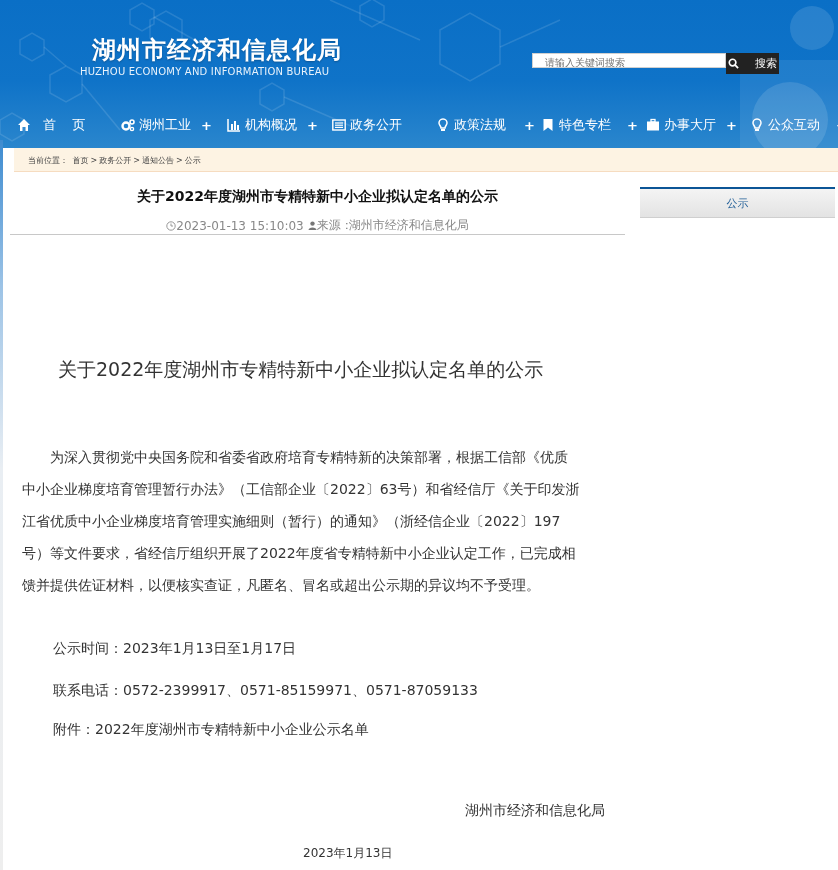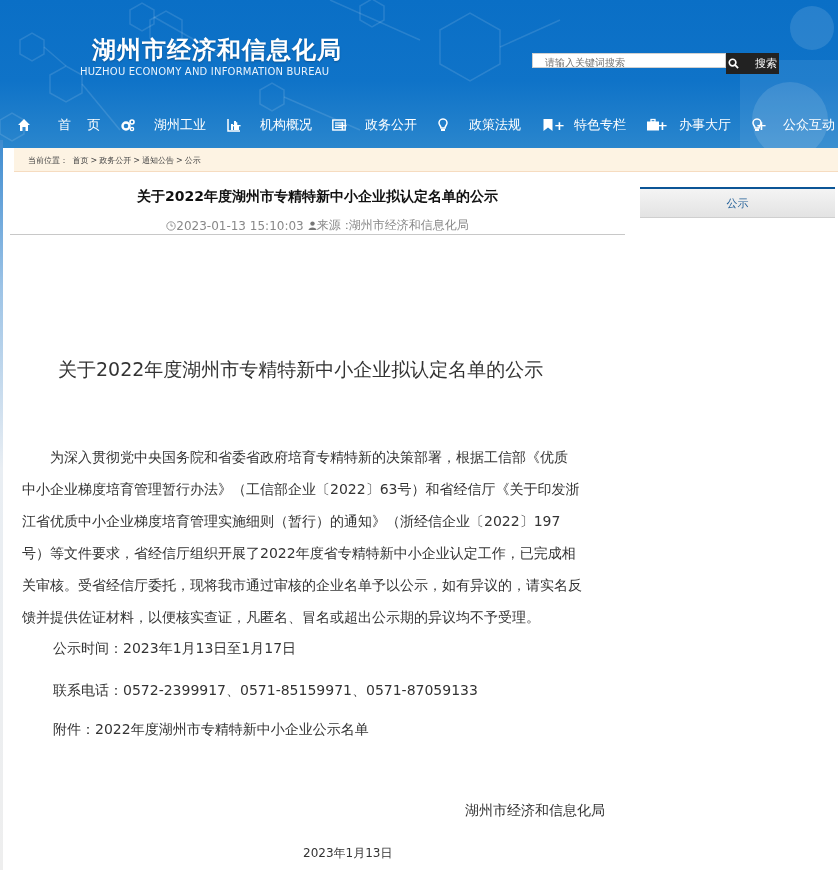--- a/index.html
+++ b/index.html
@@ -29,21 +29,21 @@
   }
   .search-btn {
     position: absolute; left: 726px; top: 53px; width: 53px; height: 21px;
     background: #222; color: #fff; font-size: 11px; font-weight: normal;
     display: flex; align-items: center; justify-content: center; gap: 16px;
   }
   .nav {
     position: absolute; left: 0; top: 116px; width: 838px; height: 24px;
     font-size: 13px; color: #fff;
   }
-  .nav-item { position: absolute; top: 0; display: flex; align-items: center; gap: 19px; white-space: nowrap; }
+  .nav-item { position: absolute; top: 0; display: flex; align-items: center; gap: 4px; white-space: nowrap; }
   .nav-item .plus { margin-left: 6px; font-weight: bold; }
   .nav-icon { display: inline-block; width: 14px; height: 14px; }
 
   
   .breadcrumb {
     position: absolute; left: 14px; top: 148px; width: 836px; height: 24px;
     background: #fdf3e3; border-bottom: 1px solid #f6dcc0;
     font-size: 8px; color: #444; padding: 7px 0 0 14px;
   }
   .breadcrumb span { margin-right: 2px; }
@@ -219,21 +219,20 @@
 </div>
 <div class="art-divider"></div>
 
 <div class="doc-title">关于2022年度湖州市专精特新中小企业拟认定名单的公示</div>
 
 <div class="para">
   <span class="para-line">　　为深入贯彻党中央国务院和省委省政府培育专精特新的决策部署，根据工信部《优质</span>
   <span class="para-line">中小企业梯度培育管理暂行办法》（工信部企业〔2022〕63号）和省经信厅《关于印发浙</span>
   <span class="para-line">江省优质中小企业梯度培育管理实施细则（暂行）的通知》（浙经信企业〔2022〕197</span>
   <span class="para-line">号）等文件要求，省经信厅组织开展了2022年度省专精特新中小企业认定工作，已完成相</span>
-  <span class="para-line">关审核。受省经信厅委托，现将我市通过审核的企业名单予以公示，如有异议的，请实名反</span>
   <span class="para-line">馈并提供佐证材料，以便核实查证，凡匿名、冒名或超出公示期的异议均不予受理。</span>
 </div>
 
 <div class="info" style="top:640px;">公示时间：2023年1月13日至1月17日</div>
 <div class="info" style="top:682px;">联系电话：0572-2399917、0571-85159971、0571-87059133</div>
 <div class="info" style="top:721px;">附件：2022年度湖州市专精特新中小企业公示名单</div>
 
 <div class="sign-org">湖州市经济和信息化局</div>
 <div class="sign-date">2023年1月13日</div>
 

